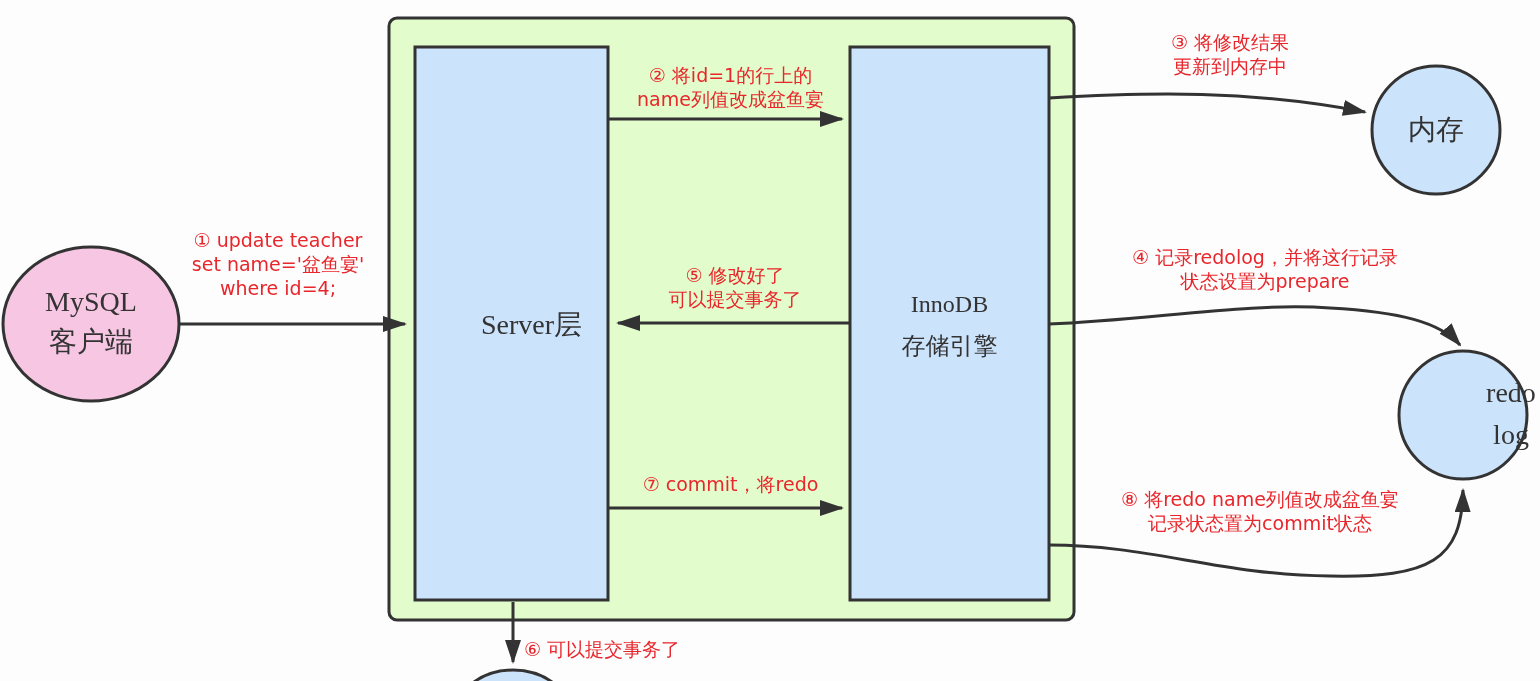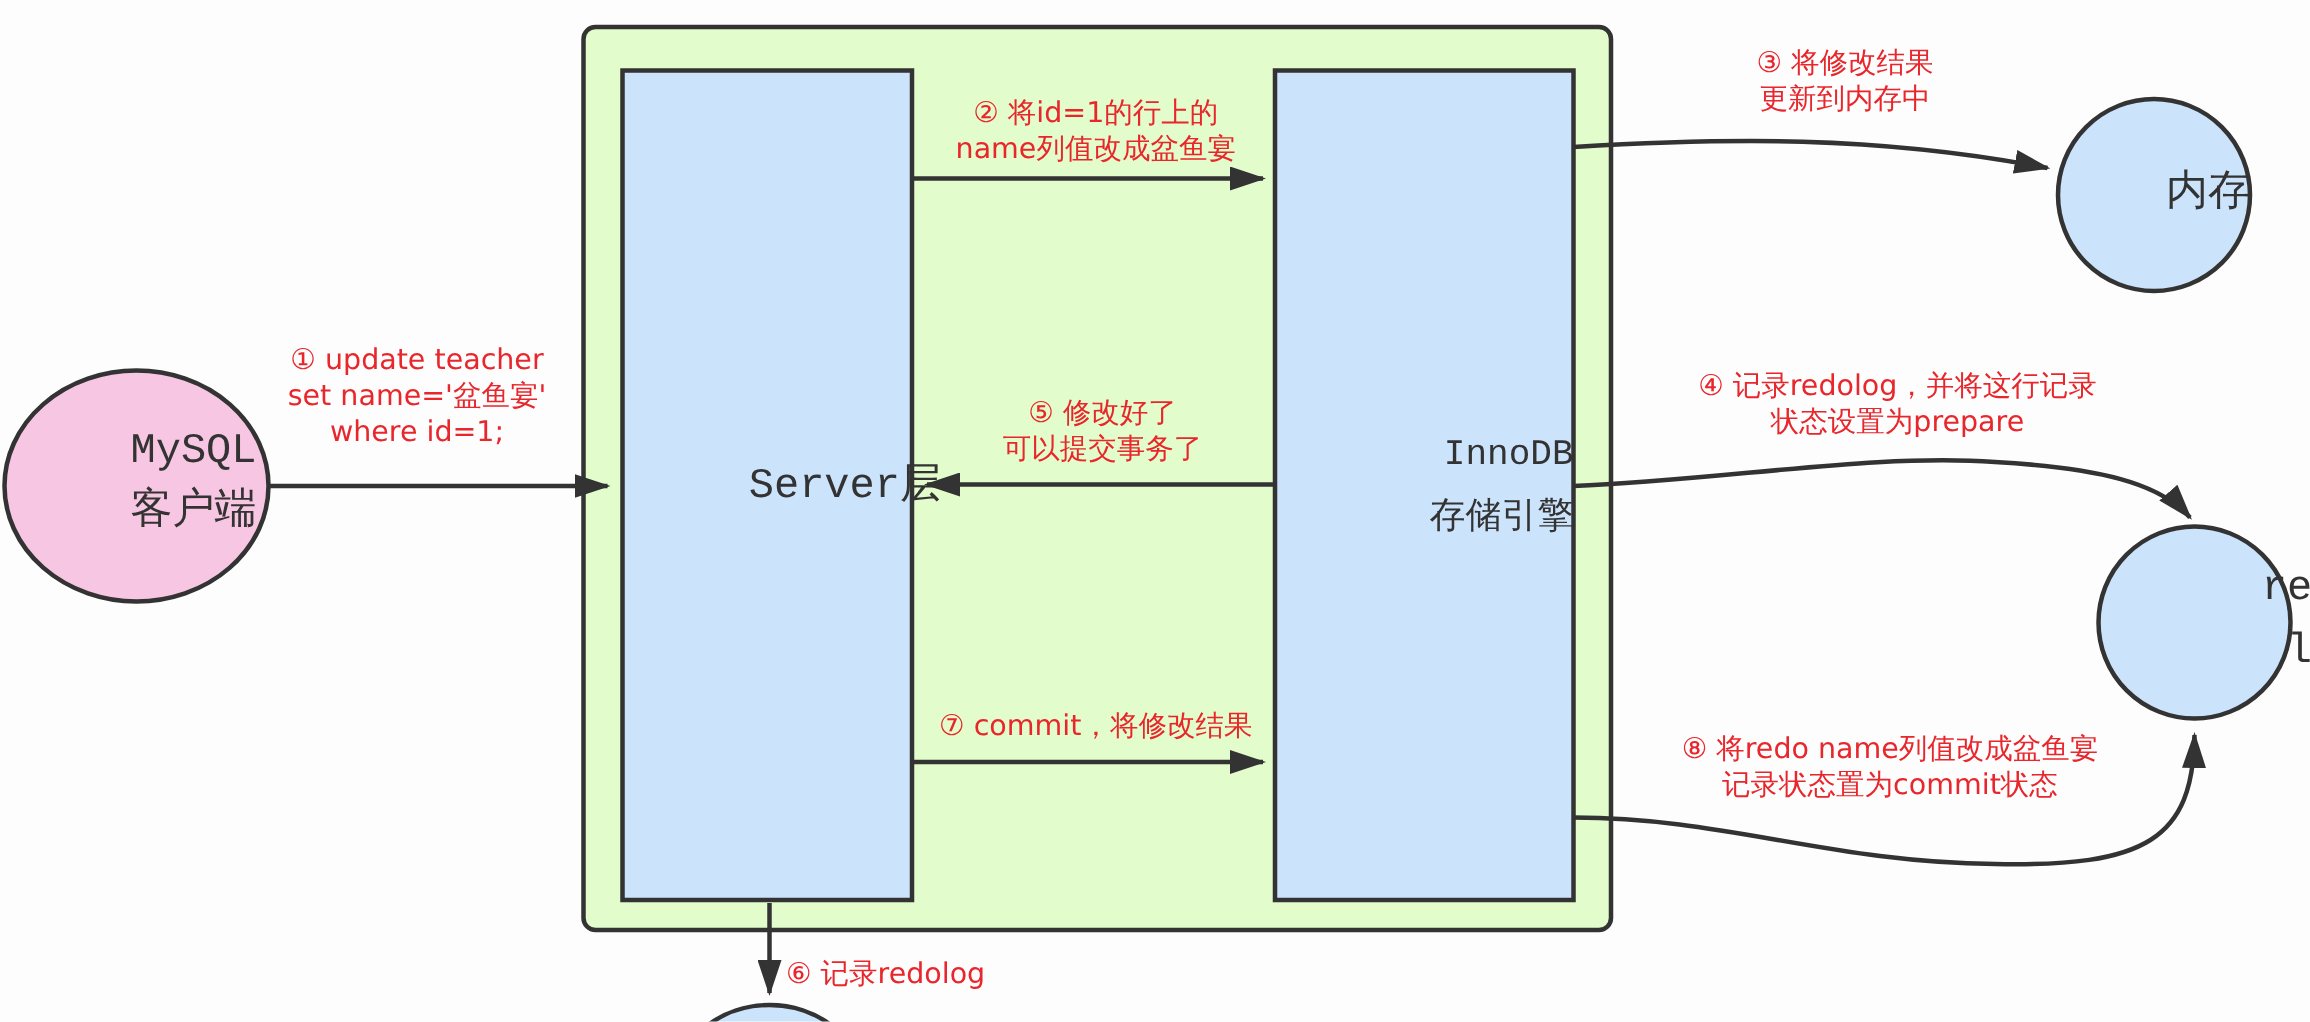--- a/index.html
+++ b/index.html
@@ -7,22 +7,22 @@
       width: 1540px; height: 681px; overflow: hidden; position: relative;
       background: #fdfdfd;
       font-family: "DejaVu Sans", "Liberation Sans", sans-serif;
     }
     svg.canvas { position: absolute; left: 0; top: 0; }
     .lbl {
       position: absolute; color: #e8262b; font-size: 19px; line-height: 24px;
       text-align: center; white-space: pre; font-family: "DejaVu Sans", sans-serif;
     }
     .node-text {
-      position: absolute; color: #333; text-align: right; white-space: pre;
-      font-family: Liberation Mono, monospace;
+      position: absolute; color: #333; text-align: center; white-space: pre;
+      font-family: Liberation Serif, serif;
     }
   </style>
 </head>
 <body>
 
 <svg class="canvas" width="1540" height="681">
   <defs>
     <marker id="arr" markerWidth="12" markerHeight="12" refX="10" refY="6" orient="auto" markerUnits="userSpaceOnUse">
       <path d="M0,0 L12,6 L0,12 Z" fill="#333"></path>
     </marker>
@@ -59,25 +59,25 @@
 客户端</div>
 <div class="node-text" style="left:415px; top:305px; width:193px; font-size:28px; line-height:40px;margin-left:20px;">Server层</div>
 <div class="node-text" style="left:850px; top:283px; width:199px; font-size:24px; line-height:42px;">InnoDB
 存储引擎</div>
 <div class="node-text" style="left:1372px; top:110px; width:128px; font-size:28px; line-height:40px;">内存</div>
 <div class="node-text" style="left:1399px; top:372px; width:128px; font-size:28px; line-height:42px;margin-left:48px;">redo
 log</div>
 
 <div class="lbl" style="left:168px; top:228px; width:220px;">① update teacher
 set name='盆鱼宴'
-where id=1;</div>
+where id=4;</div>
 <div class="lbl" style="left:608px; top:63px; width:245px;">② 将id=1的行上的
 name列值改成盆鱼宴</div>
 <div class="lbl" style="left:1140px; top:30px; width:180px;">③ 将修改结果
 更新到内存中</div>
 <div class="lbl" style="left:1080px; top:245px; width:370px;">④ 记录redolog，并将这行记录
 状态设置为prepare</div>
 <div class="lbl" style="left:625px; top:263px; width:220px;">⑤ 修改好了
 可以提交事务了</div>
-<div class="lbl" style="left:524px; top:637px; width:170px; text-align:left;">⑥ 记录redolog</div>
-<div class="lbl" style="left:608px; top:472px; width:245px;">⑦ commit，将修改结果</div>
+<div class="lbl" style="left:524px; top:637px; width:170px; text-align:left;">⑥ 可以提交事务了</div>
+<div class="lbl" style="left:608px; top:472px; width:245px;">⑦ commit，将redo</div>
 <div class="lbl" style="left:1075px; top:487px; width:370px;">⑧ 将redo name列值改成盆鱼宴
 记录状态置为commit状态</div>
 
 </body></html>

